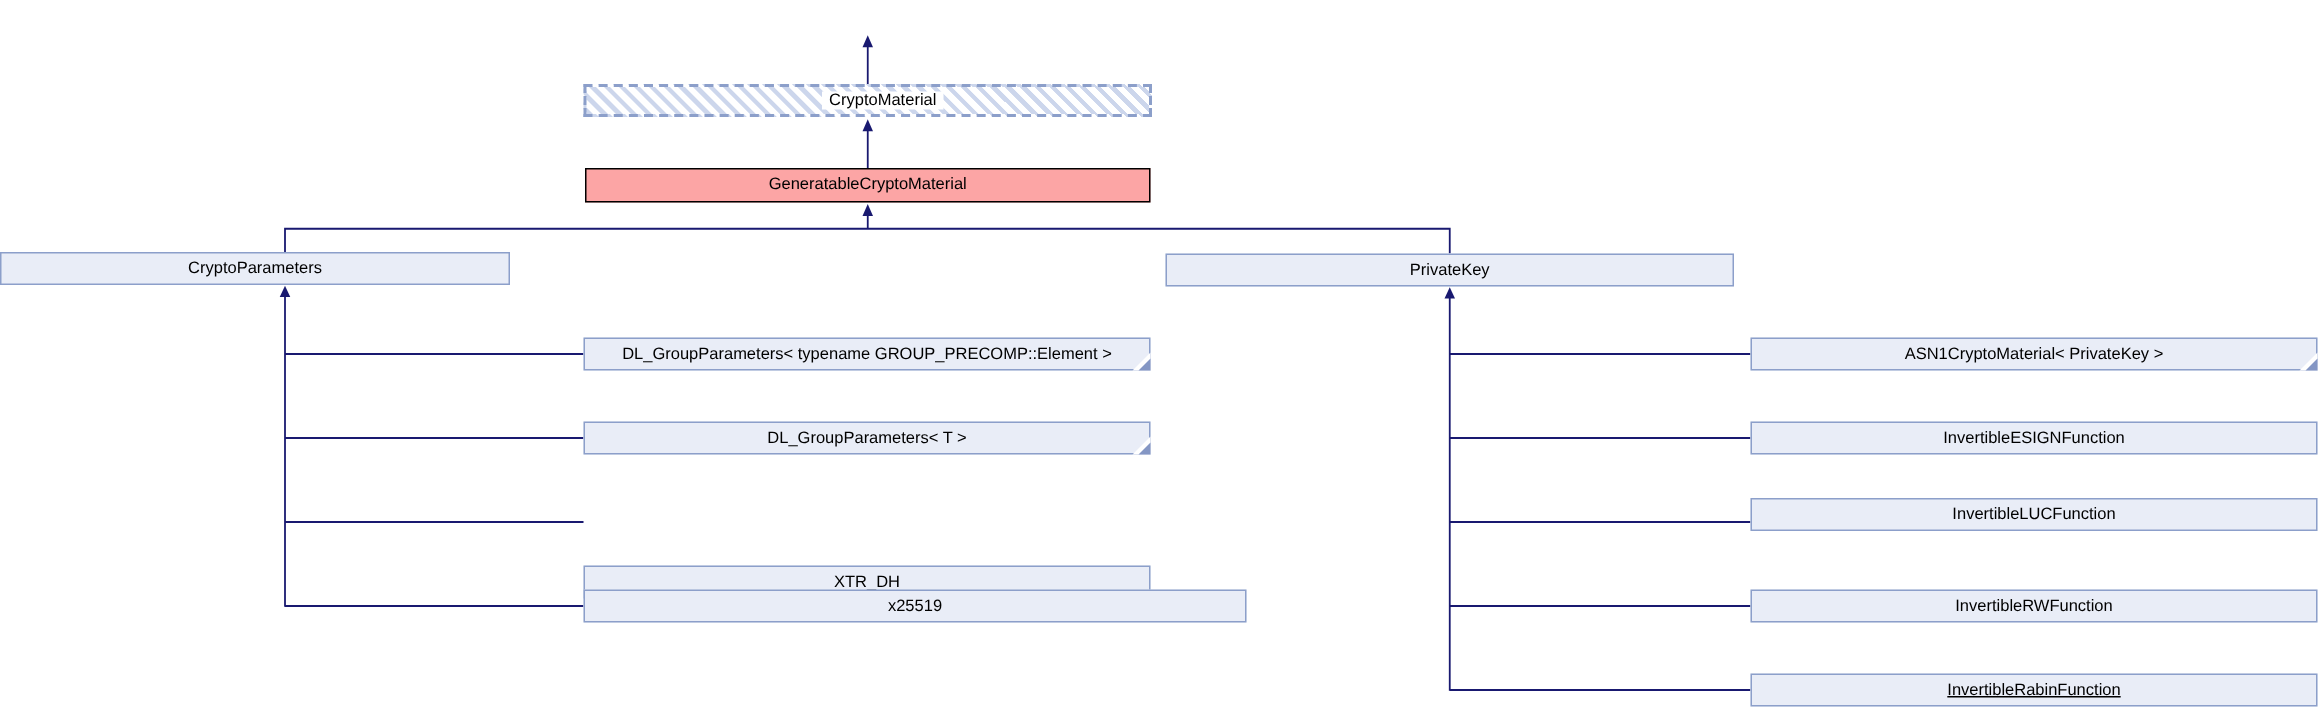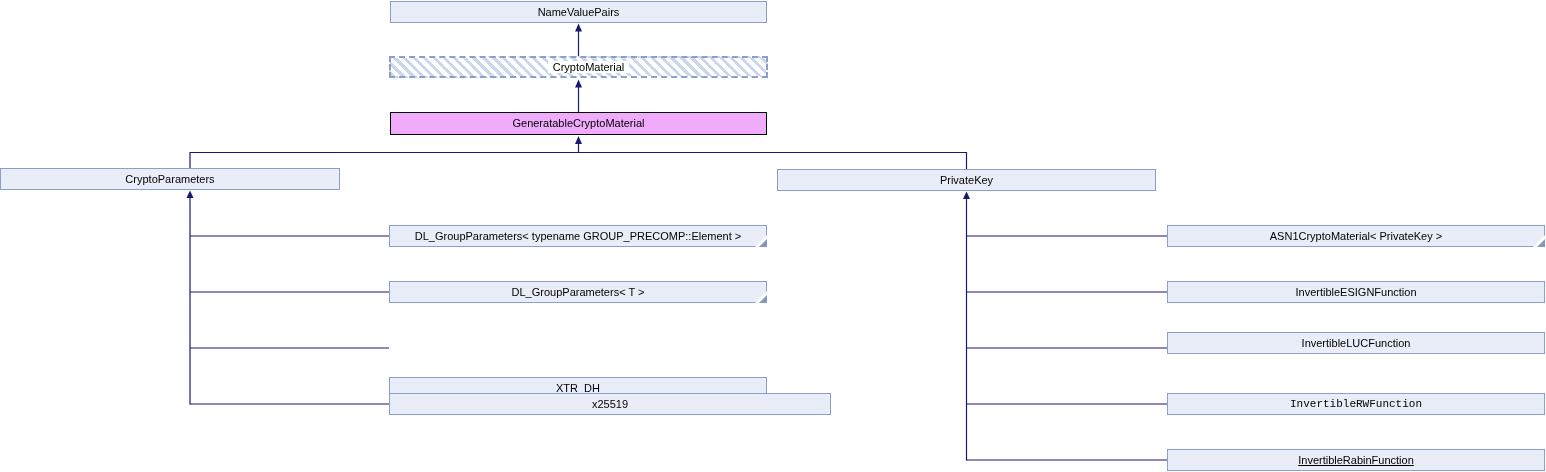--- a/index.html
+++ b/index.html
@@ -24,21 +24,21 @@
     background: #e9edf7;
     color: #000000;
     font-size: 11px;
     line-height: 20px;
     text-align: center;
     white-space: nowrap;
     cursor: pointer;
   }
   .node.current {
     border: 1px solid #000000;
-    background: #f0abfc;
+    background: #fca5a5;
     height: 23px;
     line-height: 21px;
     cursor: default;
   }
   .node.hatched {
     border: 2px dashed #8c9fca;
     background: repeating-linear-gradient(
       45deg,
       #ccd6ec 0px, #ccd6ec 3px,
       #ffffff 3px, #ffffff 7px
@@ -94,23 +94,20 @@
     </g>
     <g fill="#191970" stroke="none">
       <path d="M578.5,23.5 L575,31.5 L582,31.5 Z"></path>
       <path d="M578.5,79.5 L575,87.5 L582,87.5 Z"></path>
       <path d="M578.5,136 L575,144 L582,144 Z"></path>
       <path d="M190,190.5 L186.5,198 L193.5,198 Z"></path>
       <path d="M966.5,191.5 L963,199 L970,199 Z"></path>
     </g>
   </svg>
 
-  <div class="node" style="left:390px; top:1px; width:377px;">
-    <span class="lbl">NameValuePairs</span>
-  </div>
 
   <div class="node hatched" style="left:389px; top:56px; width:379px;padding-left:20px;">
     <span class="lbl">CryptoMaterial</span>
   </div>
 
   <div class="node current" style="left:390px; top:112px; width:377px;">
     <span class="lbl">GeneratableCryptoMaterial</span>
   </div>
 
   <div class="node" style="left:0px; top:168px; width:340px;">
@@ -148,21 +145,21 @@
   </div>
 
   <div class="node" style="left:1167px; top:281px; width:378px;">
     <span class="lbl">InvertibleESIGNFunction</span>
   </div>
 
   <div class="node" style="left:1167px; top:332px; width:378px;">
     <span class="lbl">InvertibleLUCFunction</span>
   </div>
 
-  <div class="node" style="left:1167px; top:393px; width:378px;font-family:Liberation Mono, monospace;">
+  <div class="node" style="left:1167px; top:393px; width:378px;">
     <span class="lbl">InvertibleRWFunction</span>
   </div>
 
   <div class="node" style="left:1167px; top:449px; width:378px;text-decoration:underline;">
     <span class="lbl">InvertibleRabinFunction</span>
   </div>
 
 </div>
 
 </body></html>

